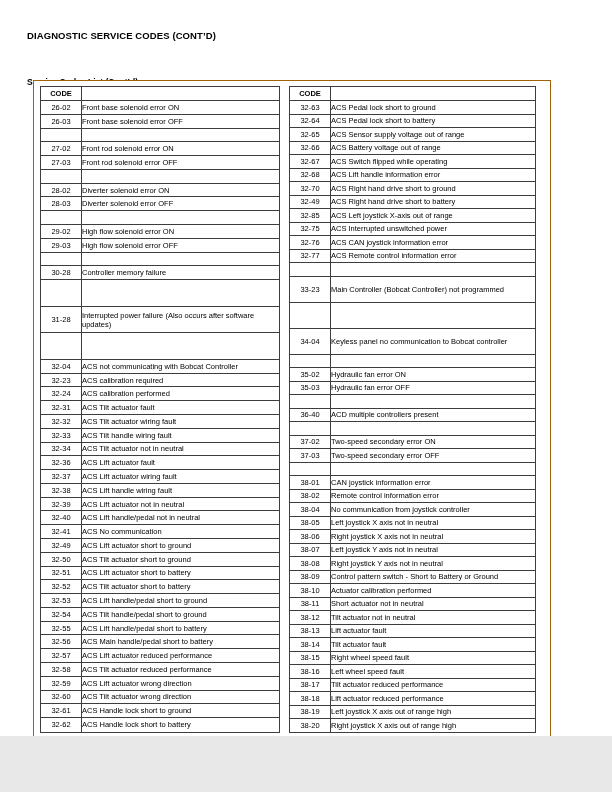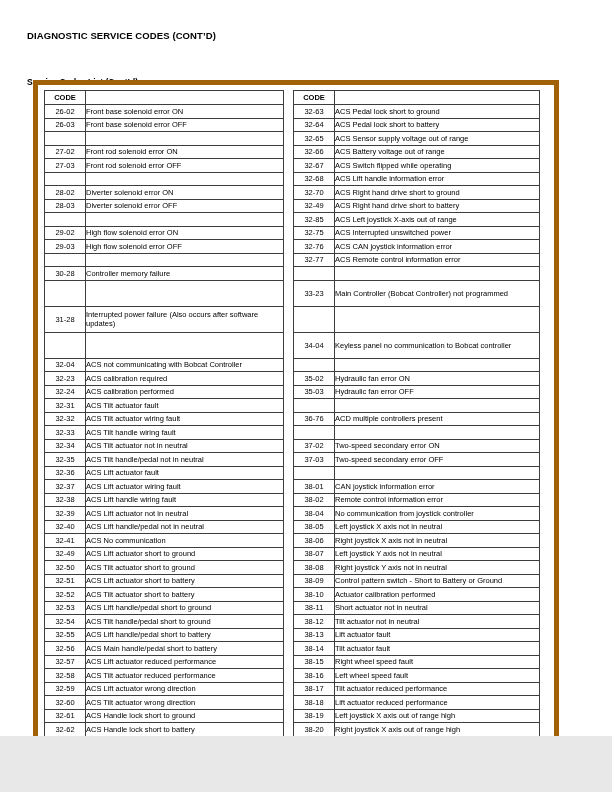--- a/index.html
+++ b/index.html
@@ -27,21 +27,21 @@
     top: 57px;
     font-size: 8.5px;
     font-weight: bold;
     margin-top: 20px;
   }
   .table-box {
     position: absolute;
     left: 33px;
     top: 80px;
     width: 504px;
-    border: 5px solid #a16207;
+    border: 1px solid #a16207;
     padding: 5px 6px 6px 6px;
     display: flex;
     gap: 9px;
     background: #fff;
   }
   table.codes {
     border-collapse: collapse;
     table-layout: fixed;
   }
   table.codes.left  { width: 240px; }
@@ -188,24 +188,20 @@
           </tr>
           <tr>
             <td class="code-cell">32-33</td>
             <td class="desc-cell">ACS Tilt handle wiring fault</td>
           </tr>
           <tr>
             <td class="code-cell">32-34</td>
             <td class="desc-cell">ACS Tilt actuator not in neutral</td>
           </tr>
           <tr>
-            <td class="code-cell">32-35</td>
-            <td class="desc-cell">ACS Tilt handle/pedal not in neutral</td>
-          </tr>
-          <tr>
             <td class="code-cell">32-36</td>
             <td class="desc-cell">ACS Lift actuator fault</td>
           </tr>
           <tr>
             <td class="code-cell">32-37</td>
             <td class="desc-cell">ACS Lift actuator wiring fault</td>
           </tr>
           <tr>
             <td class="code-cell">32-38</td>
             <td class="desc-cell">ACS Lift handle wiring fault</td>
@@ -363,21 +359,21 @@
           </tr>
           <tr>
             <td class="code-cell">35-03</td>
             <td class="desc-cell">Hydraulic fan error OFF</td>
           </tr>
           <tr>
             <td class="code-cell"></td>
             <td class="desc-cell"></td>
           </tr>
           <tr>
-            <td class="code-cell">36-76</td>
+            <td class="code-cell">36-40</td>
             <td class="desc-cell">ACD multiple controllers present</td>
           </tr>
           <tr>
             <td class="code-cell"></td>
             <td class="desc-cell"></td>
           </tr>
           <tr>
             <td class="code-cell">37-02</td>
             <td class="desc-cell">Two-speed secondary error ON</td>
           </tr>

